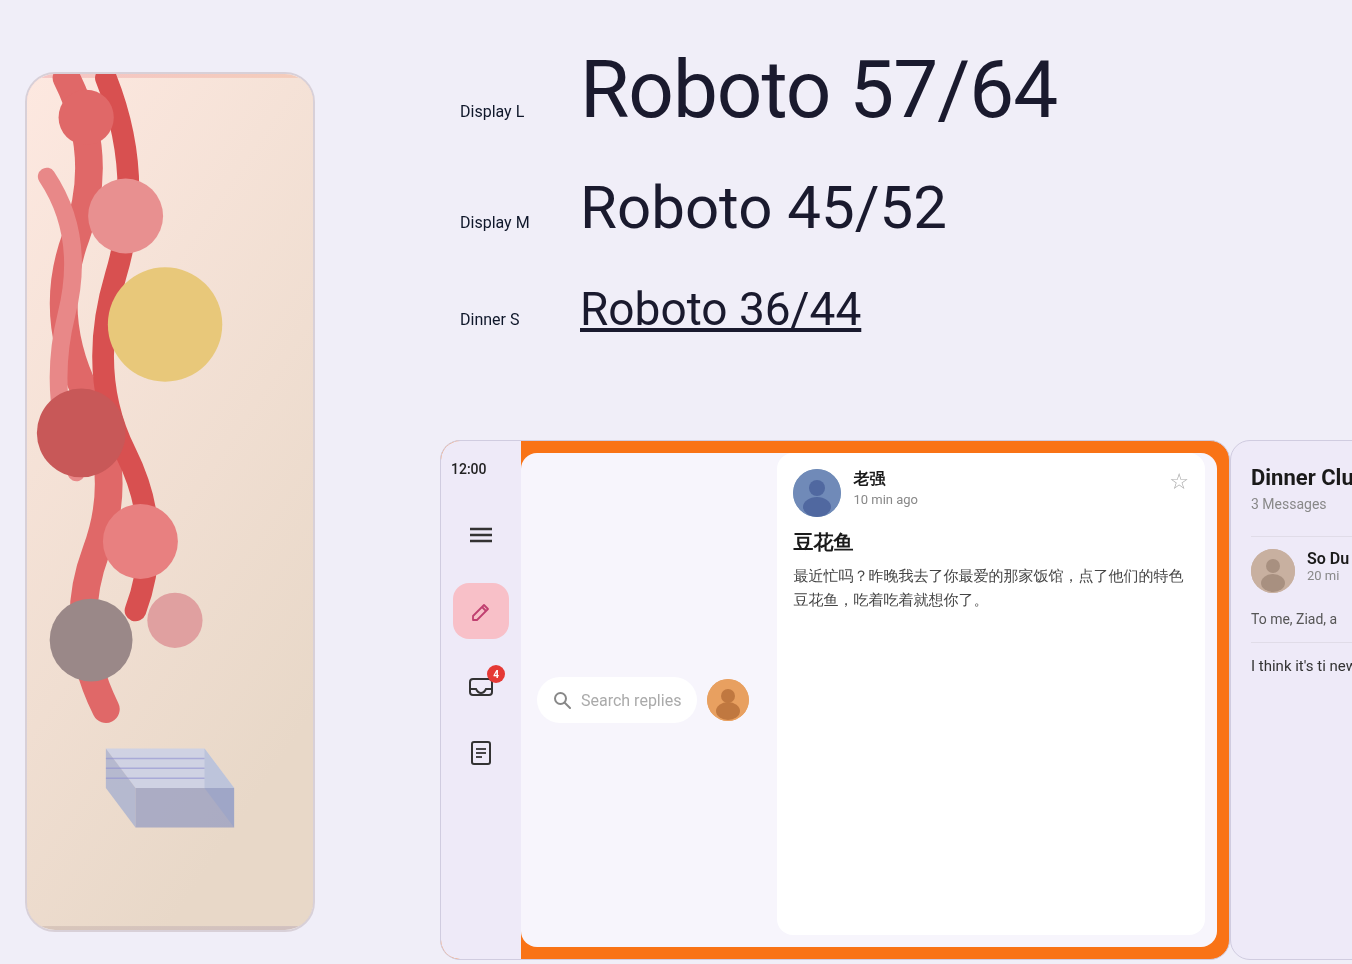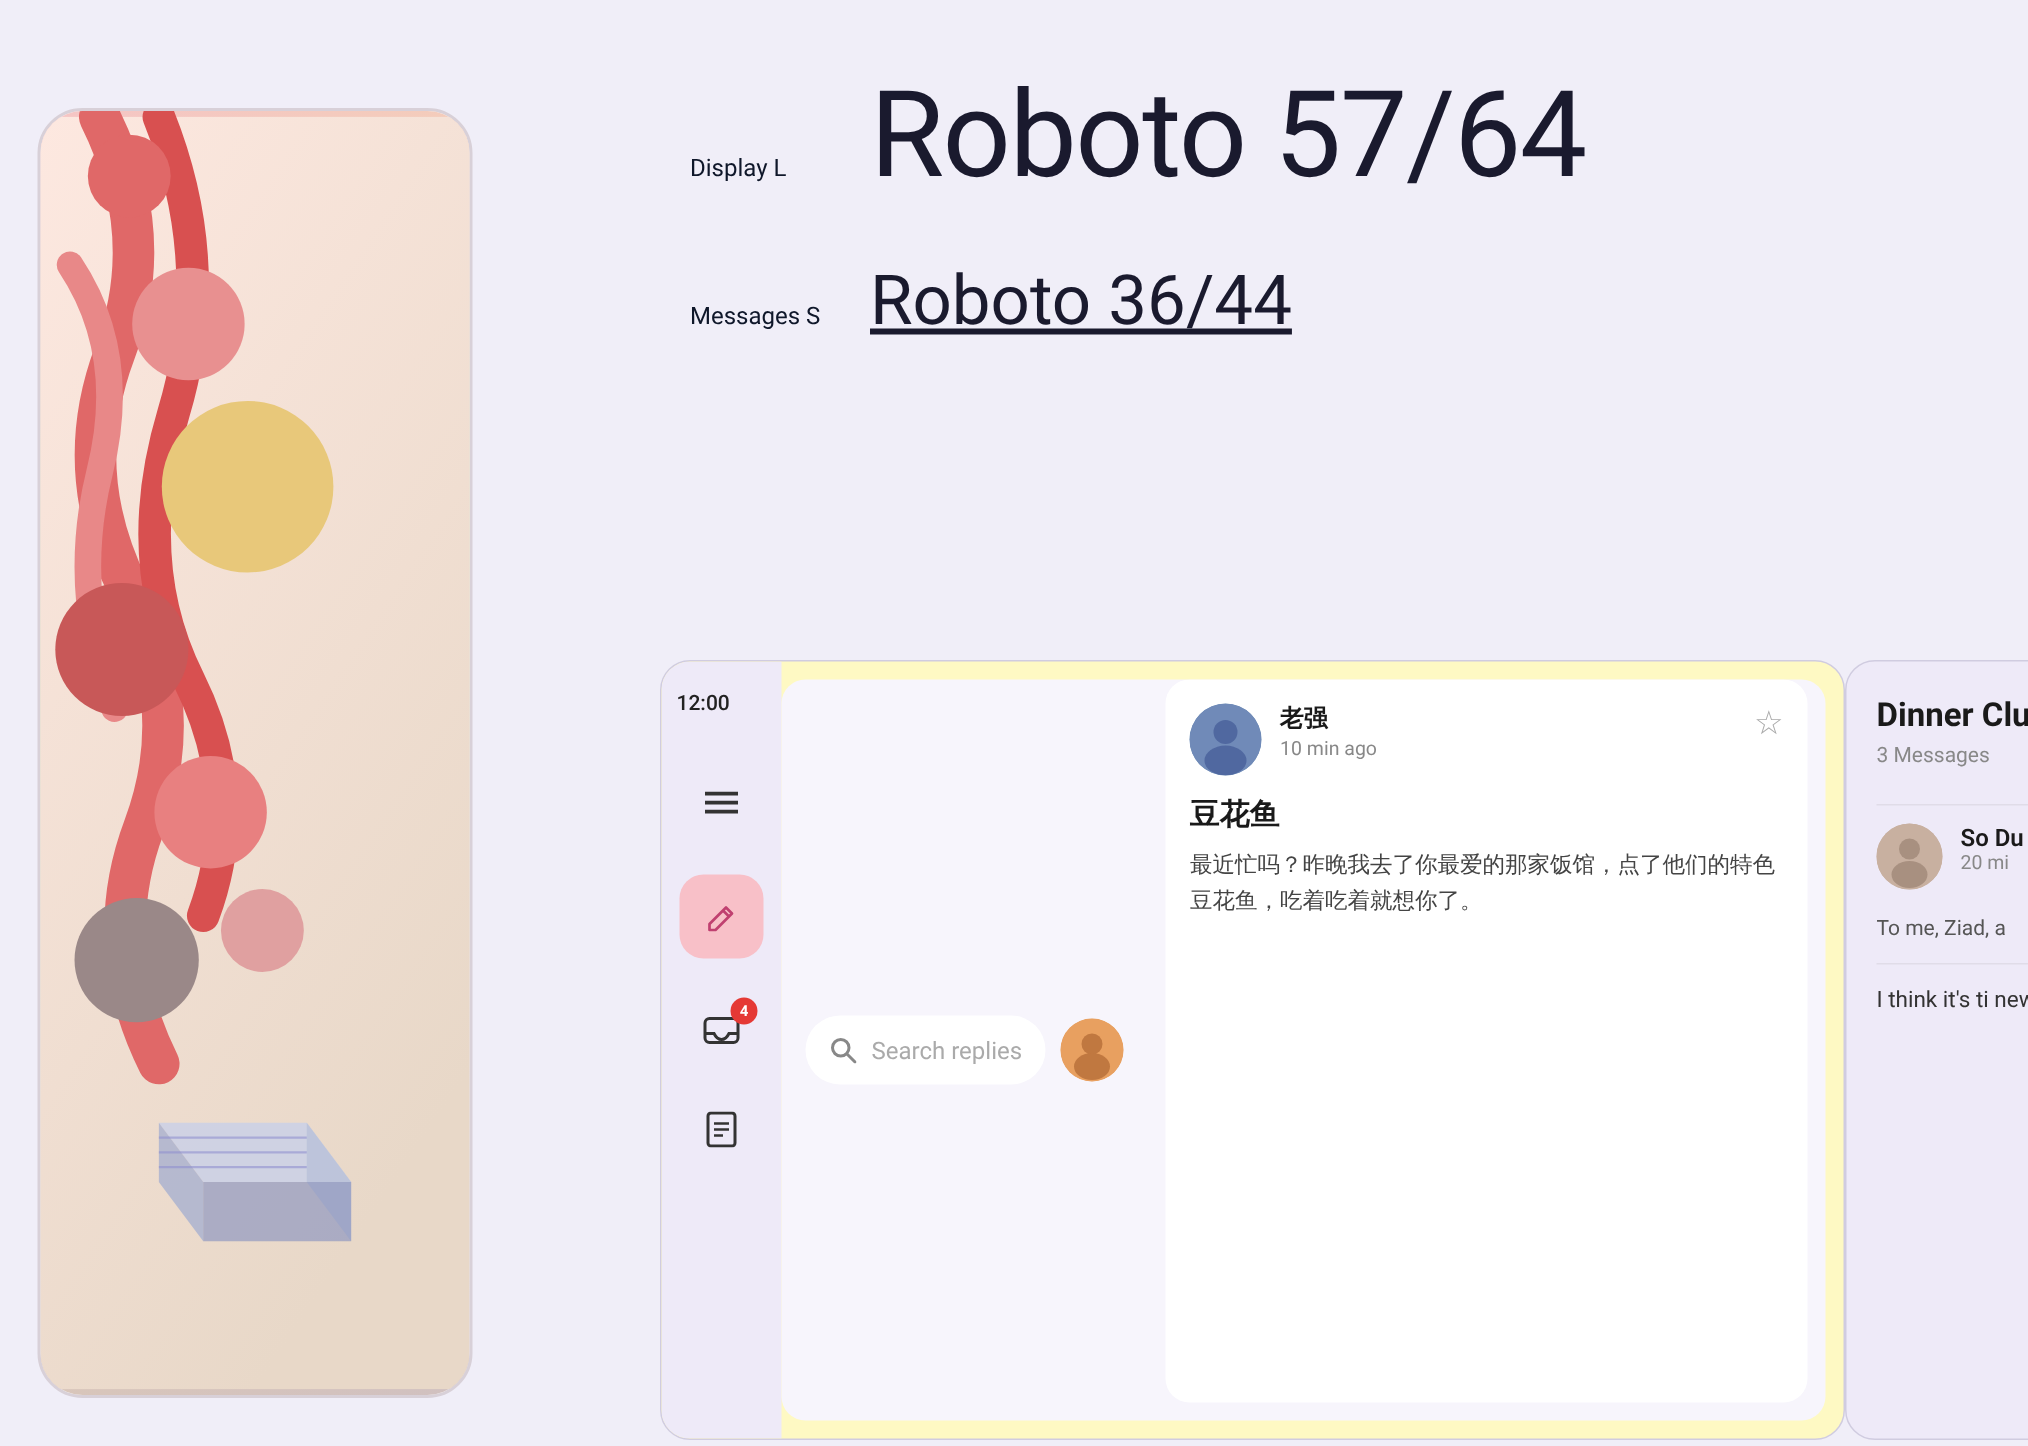--- a/index.html
+++ b/index.html
@@ -110,21 +110,21 @@
       text-decoration: underline;
     }
 
     
     .app-mockup {
       position: absolute;
       top: 440px;
       left: 100px;
       width: 790px;
       height: 520px;
-      background: #fef9c3;
+      background: #f97316;
       border-radius: 20px;
       border: 1.5px solid #d0cce0;
       overflow: hidden;
       display: flex;
     }
 
     .app-sidebar {
       width: 80px;
       background: #eeeaf8;
       display: flex;
@@ -414,23 +414,27 @@
 
 <div class="right-panel">
 
   <div class="typography-section">
 
     <div class="type-row">
       <span class="type-label">Display L</span>
       <span class="type-display-l">Roboto 57/64</span>
     </div>
 
-
     <div class="type-row">
-      <span class="type-label">Messages S</span>
+      <span class="type-label">Display M</span>
+      <span class="type-display-m">Roboto 45/52</span>
+    </div>
+
+    <div class="type-row">
+      <span class="type-label">Dinner S</span>
       <span class="type-display-s">Roboto 36/44</span>
     </div>
   </div>
 
   <div class="app-mockup">
 
     <div class="app-sidebar">
       <span class="app-time">12:00</span>
 
       <div class="sidebar-icon">

